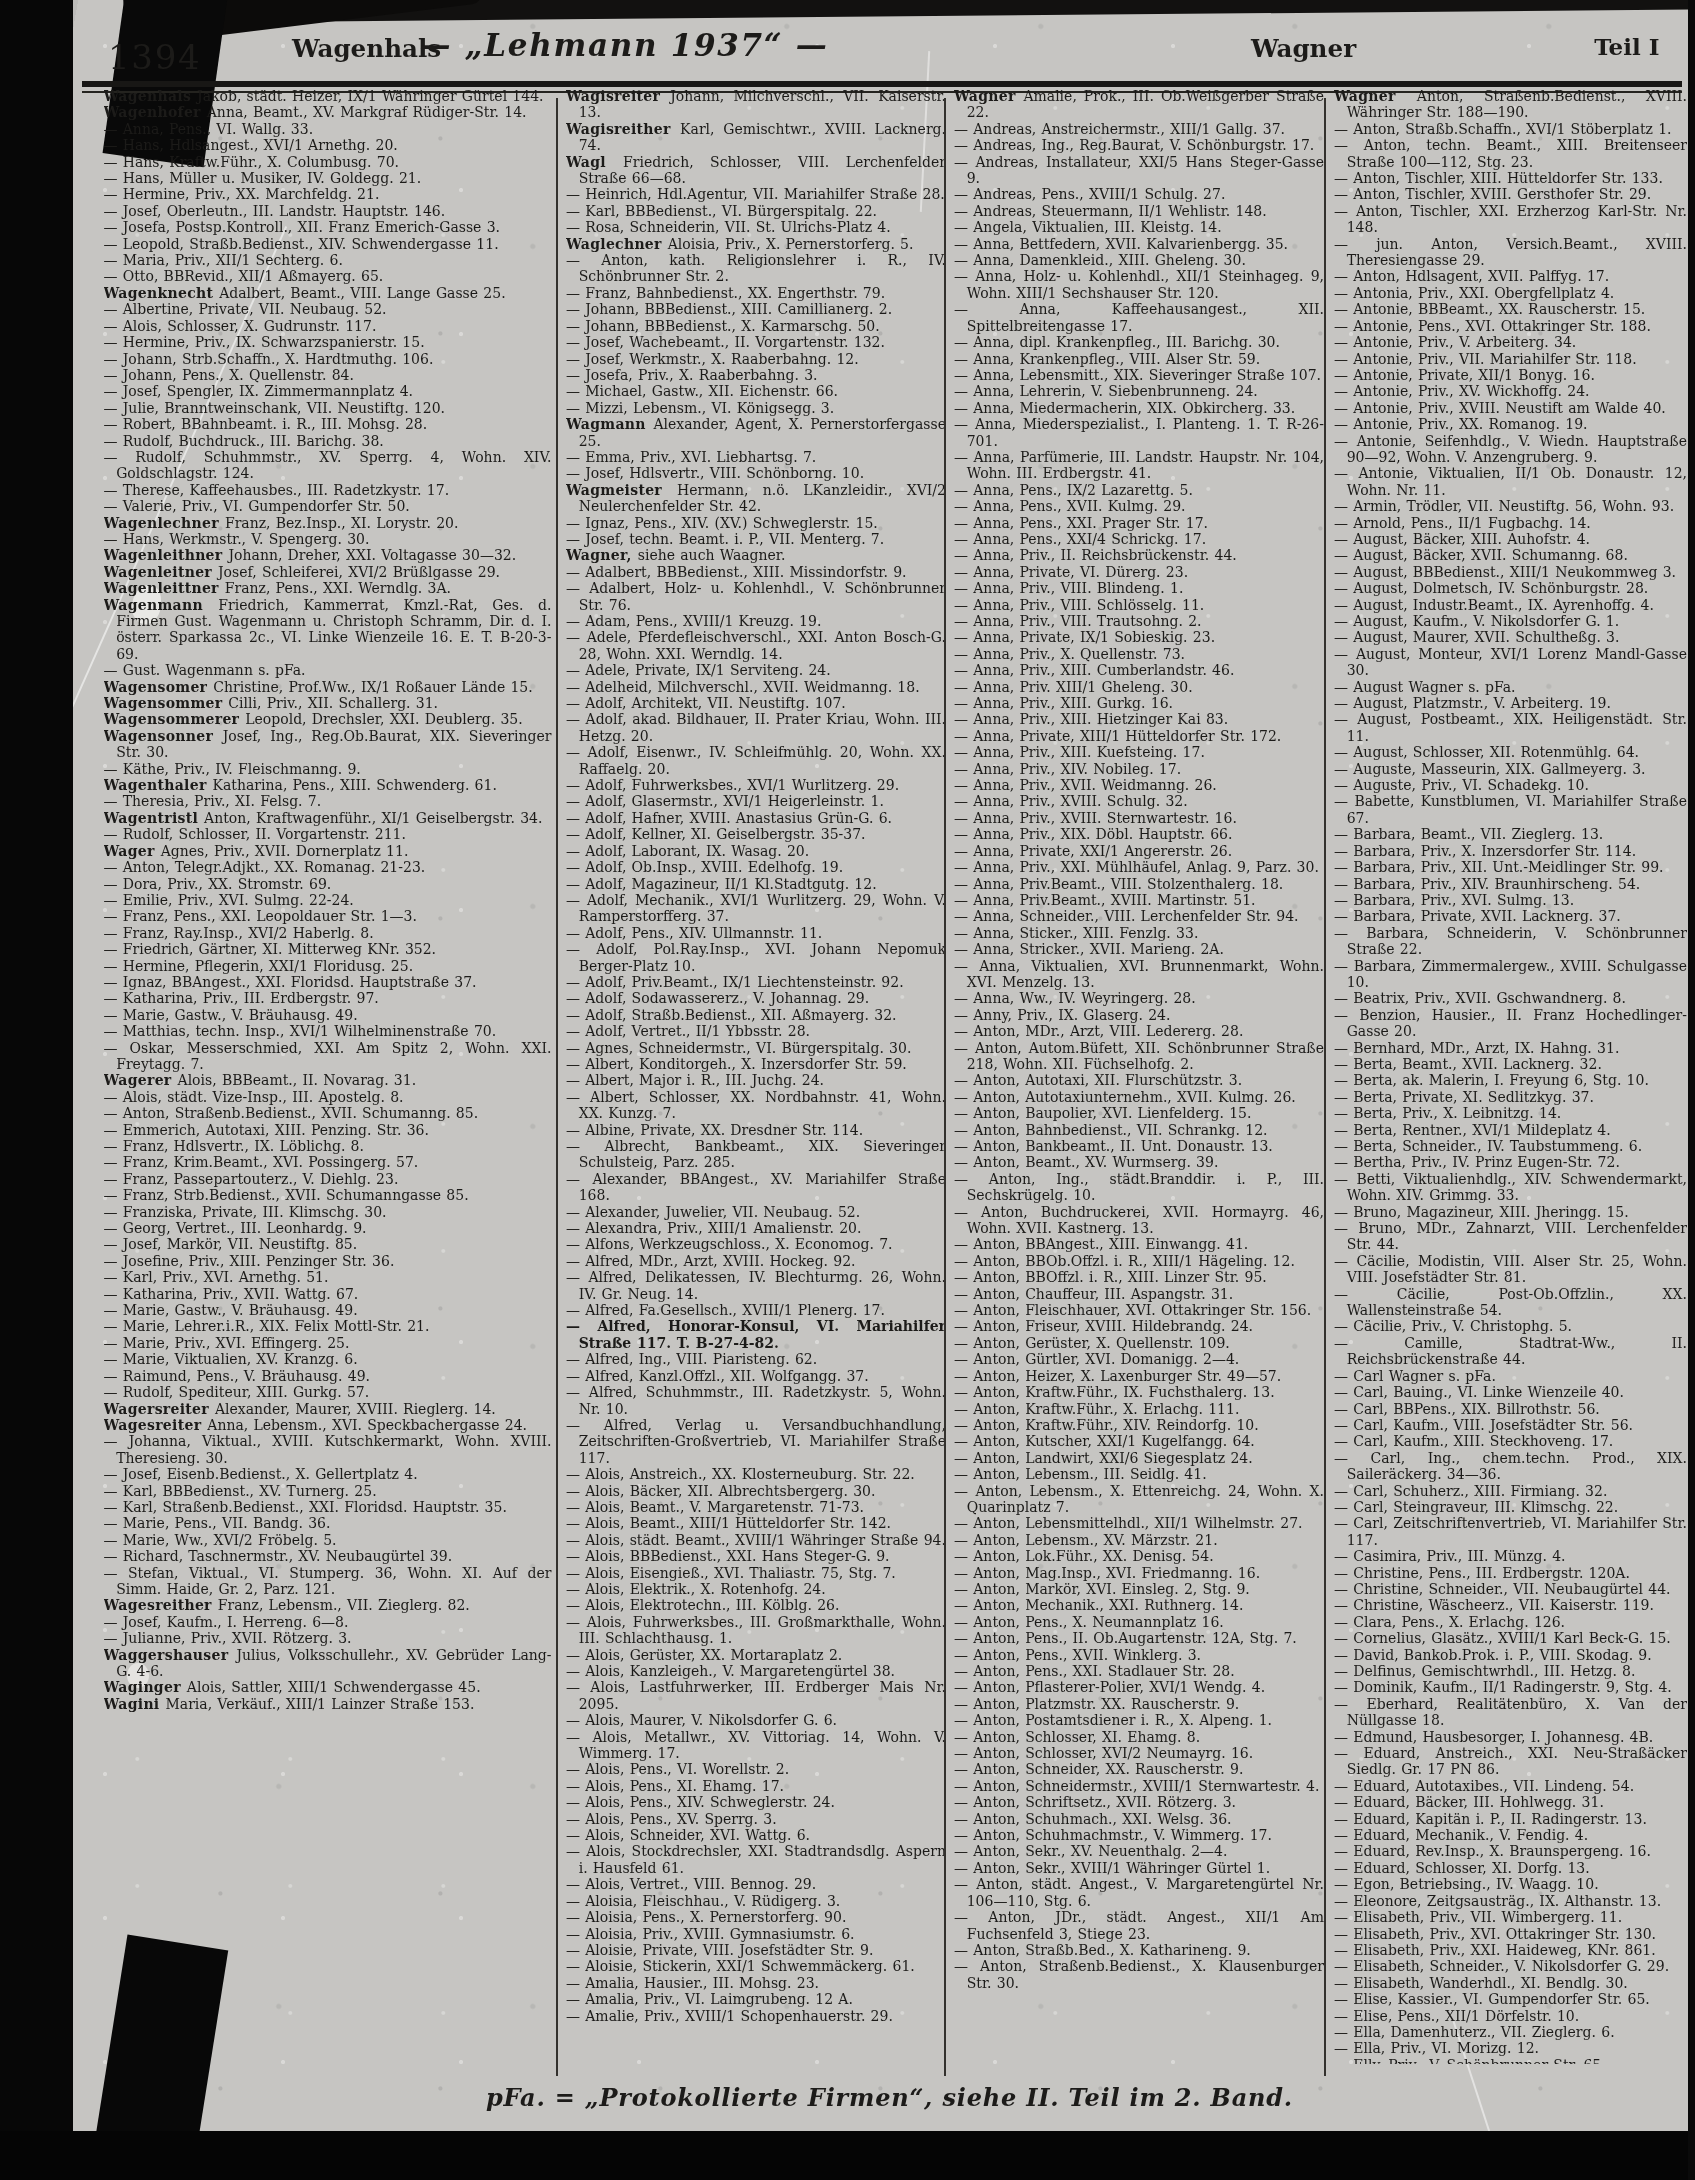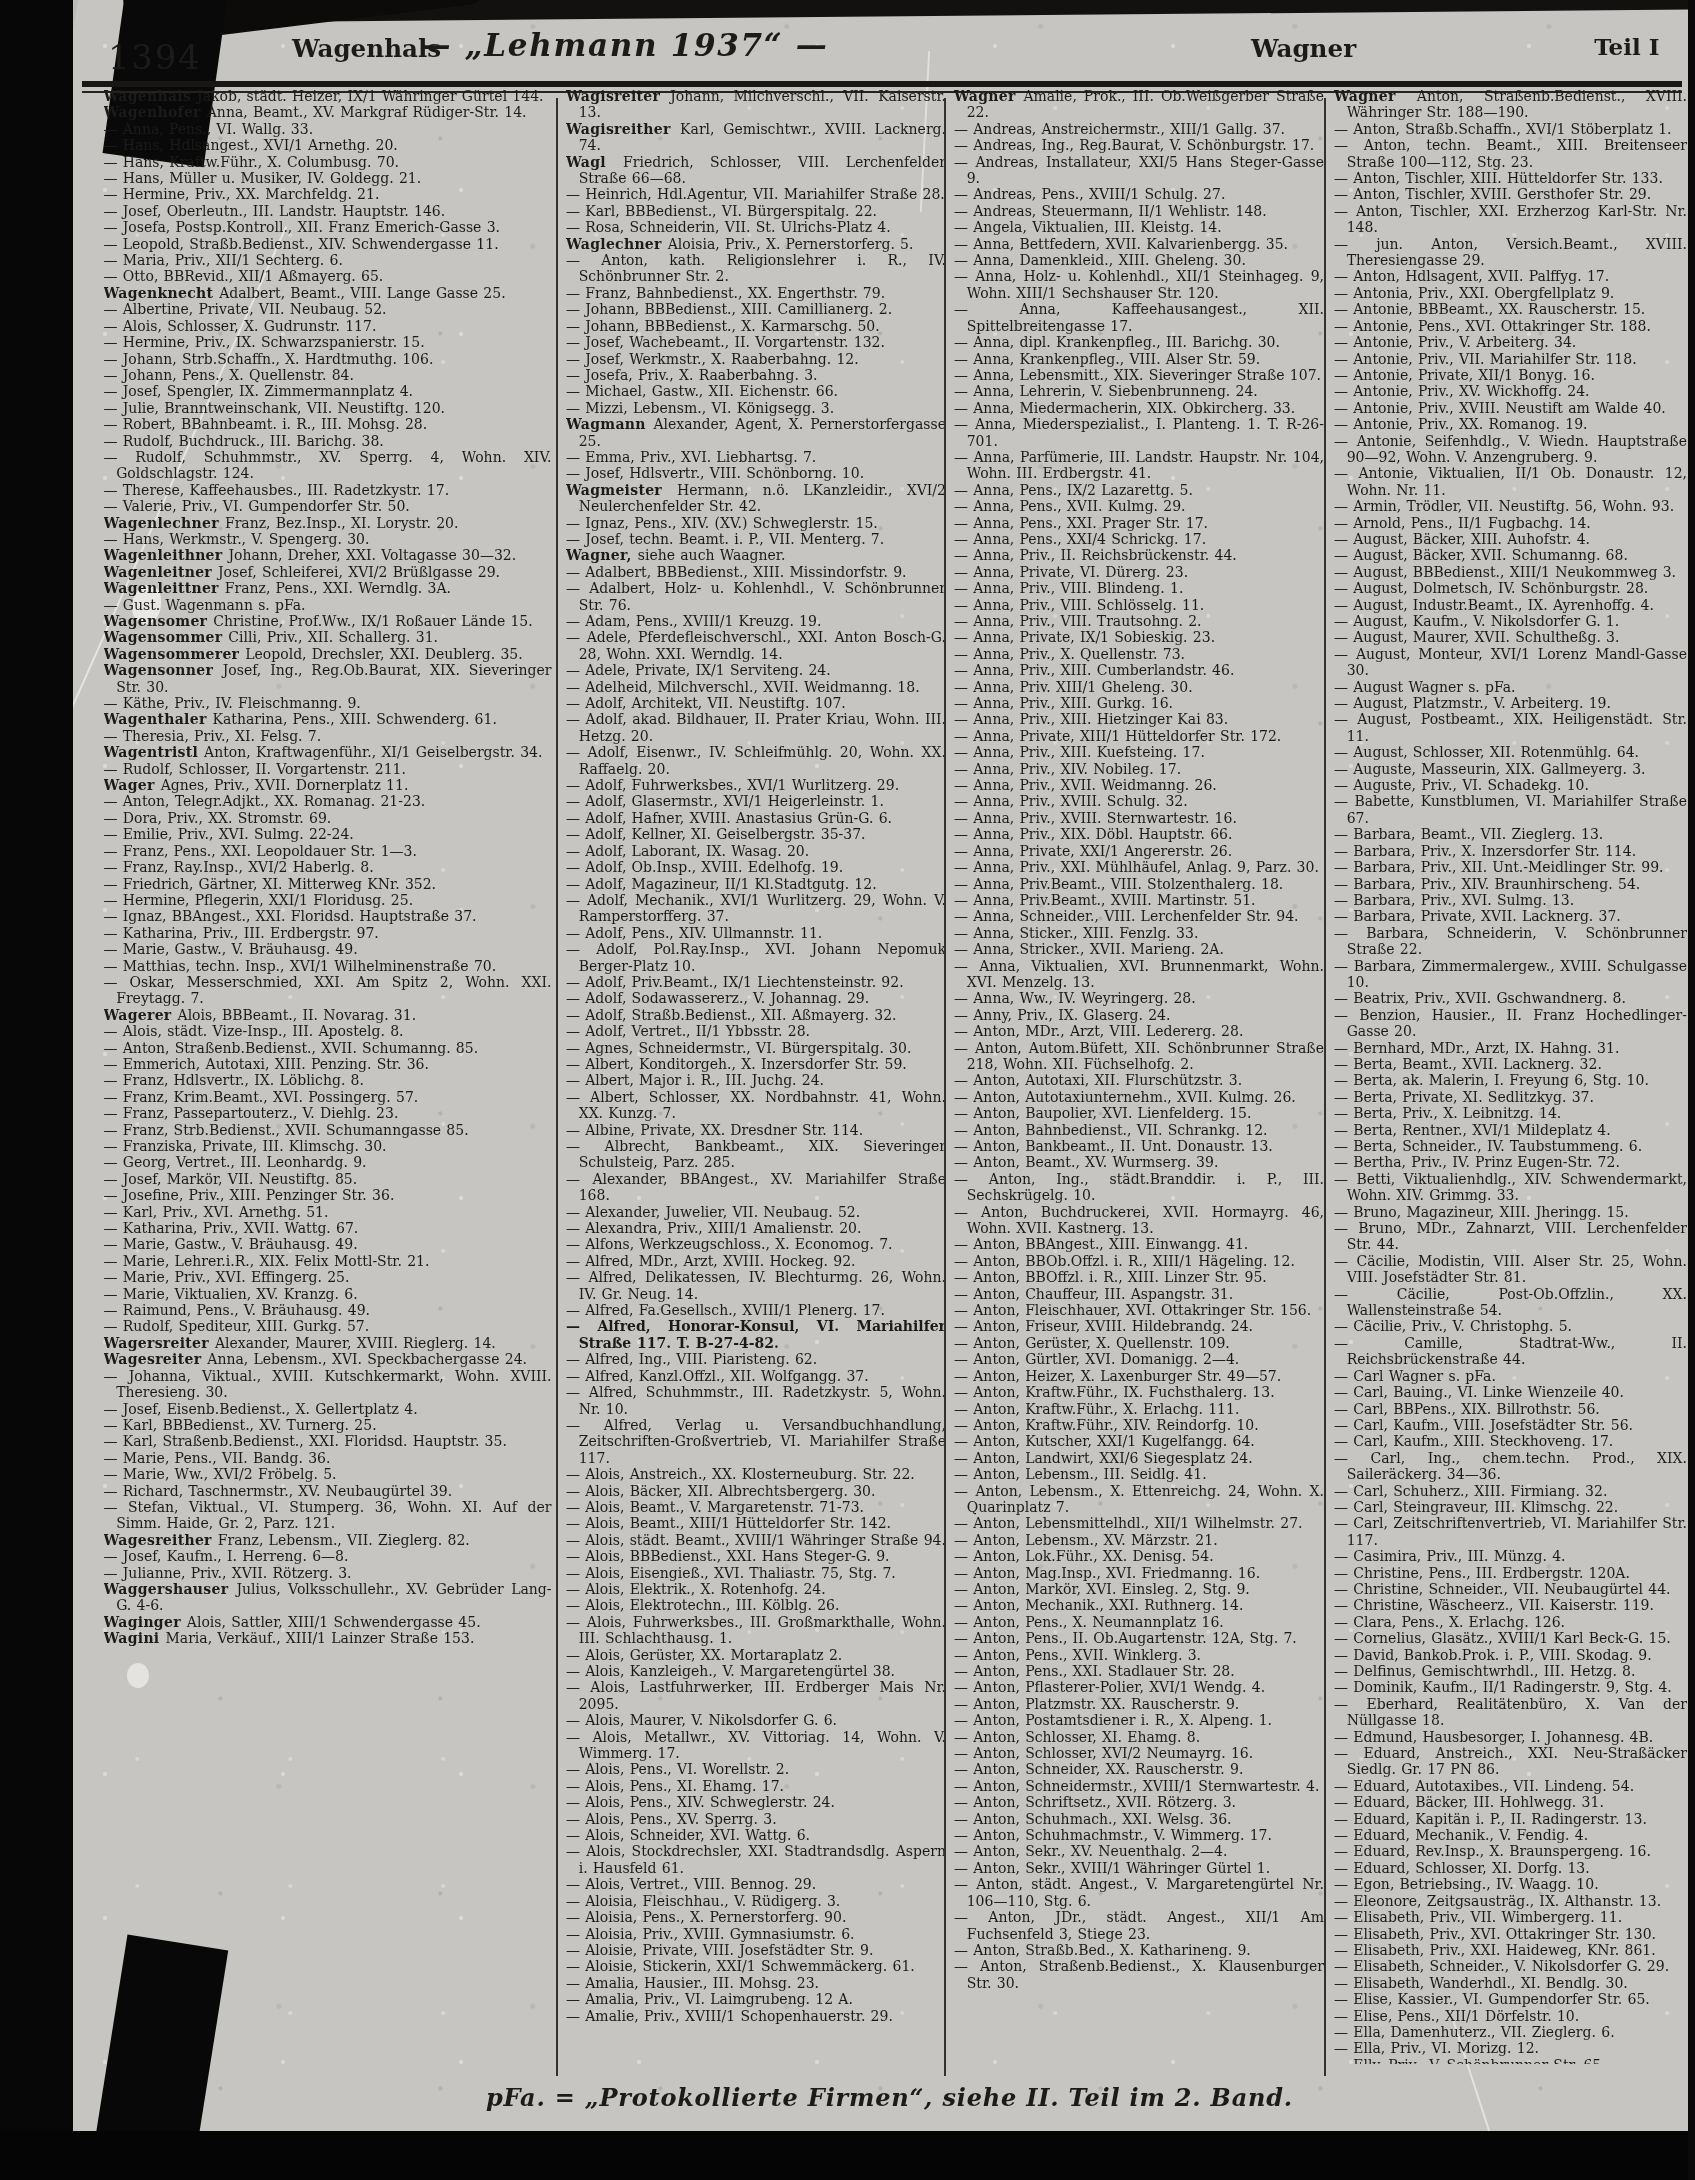--- a/index.html
+++ b/index.html
@@ -96,20 +96,21 @@
       <p class="entry">— Robert, BBahnbeamt. i. R., III. Mohsg. 28.</p>
       <p class="entry">— Rudolf, Buchdruck., III. Barichg. 38.</p>
       <p class="entry">— Rudolf, Schuhmmstr., XV. Sperrg. 4, Wohn. XIV. Goldschlagstr. 124.</p>
       <p class="entry">— Therese, Kaffeehausbes., III. Radetzkystr. 17.</p>
       <p class="entry">— Valerie, Priv., VI. Gumpendorfer Str. 50.</p>
       <p class="entry"><b>Wagenlechner </b>Franz, Bez.Insp., XI. Lorystr. 20.</p>
       <p class="entry">— Hans, Werkmstr., V. Spengerg. 30.</p>
       <p class="entry"><b>Wagenleithner </b>Johann, Dreher, XXI. Voltagasse 30—32.</p>
       <p class="entry"><b>Wagenleitner </b>Josef, Schleiferei, XVI/2 Brüßlgasse 29.</p>
       <p class="entry"><b>Wagenleittner </b>Franz, Pens., XXI. Werndlg. 3A.</p>
+      <p class="entry"><b>Wagenmann </b>Friedrich, Kammerrat, Kmzl.-Rat, Ges. d. Firmen Gust. Wagenmann u. Christoph Schramm, Dir. d. I. österr. Sparkassa 2c., VI. Linke Wienzeile 16. E. T. B-20-3-69.</p>
       <p class="entry">— Gust. Wagenmann s. pFa.</p>
       <p class="entry"><b>Wagensomer </b>Christine, Prof.Ww., IX/1 Roßauer Lände 15.</p>
       <p class="entry"><b>Wagensommer </b>Cilli, Priv., XII. Schallerg. 31.</p>
       <p class="entry"><b>Wagensommerer </b>Leopold, Drechsler, XXI. Deublerg. 35.</p>
       <p class="entry"><b>Wagensonner </b>Josef, Ing., Reg.Ob.Baurat, XIX. Sieveringer Str. 30.</p>
       <p class="entry">— Käthe, Priv., IV. Fleischmanng. 9.</p>
       <p class="entry"><b>Wagenthaler </b>Katharina, Pens., XIII. Schwenderg. 61.</p>
       <p class="entry">— Theresia, Priv., XI. Felsg. 7.</p>
       <p class="entry"><b>Wagentristl </b>Anton, Kraftwagenführ., XI/1 Geiselbergstr. 34.</p>
       <p class="entry">— Rudolf, Schlosser, II. Vorgartenstr. 211.</p>
@@ -368,21 +369,21 @@
   <div class="vrule v2"></div>
   <div class="col c3">
       <p class="entry"><b>Wagner </b>Anton, Straßenb.Bedienst., XVIII. Währinger Str. 188—190.</p>
       <p class="entry">— Anton, Straßb.Schaffn., XVI/1 Stöberplatz 1.</p>
       <p class="entry">— Anton, techn. Beamt., XIII. Breitenseer Straße 100—112, Stg. 23.</p>
       <p class="entry">— Anton, Tischler, XIII. Hütteldorfer Str. 133.</p>
       <p class="entry">— Anton, Tischler, XVIII. Gersthofer Str. 29.</p>
       <p class="entry">— Anton, Tischler, XXI. Erzherzog Karl-Str. Nr. 148.</p>
       <p class="entry">— jun. Anton, Versich.Beamt., XVIII. Theresiengasse 29.</p>
       <p class="entry">— Anton, Hdlsagent, XVII. Palffyg. 17.</p>
-      <p class="entry">— Antonia, Priv., XXI. Obergfellplatz 9.</p>
+      <p class="entry">— Antonia, Priv., XXI. Obergfellplatz 4.</p>
       <p class="entry">— Antonie, BBBeamt., XX. Rauscherstr. 15.</p>
       <p class="entry">— Antonie, Pens., XVI. Ottakringer Str. 188.</p>
       <p class="entry">— Antonie, Priv., V. Arbeiterg. 34.</p>
       <p class="entry">— Antonie, Priv., VII. Mariahilfer Str. 118.</p>
       <p class="entry">— Antonie, Private, XII/1 Bonyg. 16.</p>
       <p class="entry">— Antonie, Priv., XV. Wickhoffg. 24.</p>
       <p class="entry">— Antonie, Priv., XVIII. Neustift am Walde 40.</p>
       <p class="entry">— Antonie, Priv., XX. Romanog. 19.</p>
       <p class="entry">— Antonie, Seifenhdlg., V. Wiedn. Hauptstraße 90—92, Wohn. V. Anzengruberg. 9.</p>
       <p class="entry">— Antonie, Viktualien, II/1 Ob. Donaustr. 12, Wohn. Nr. 11.</p>

